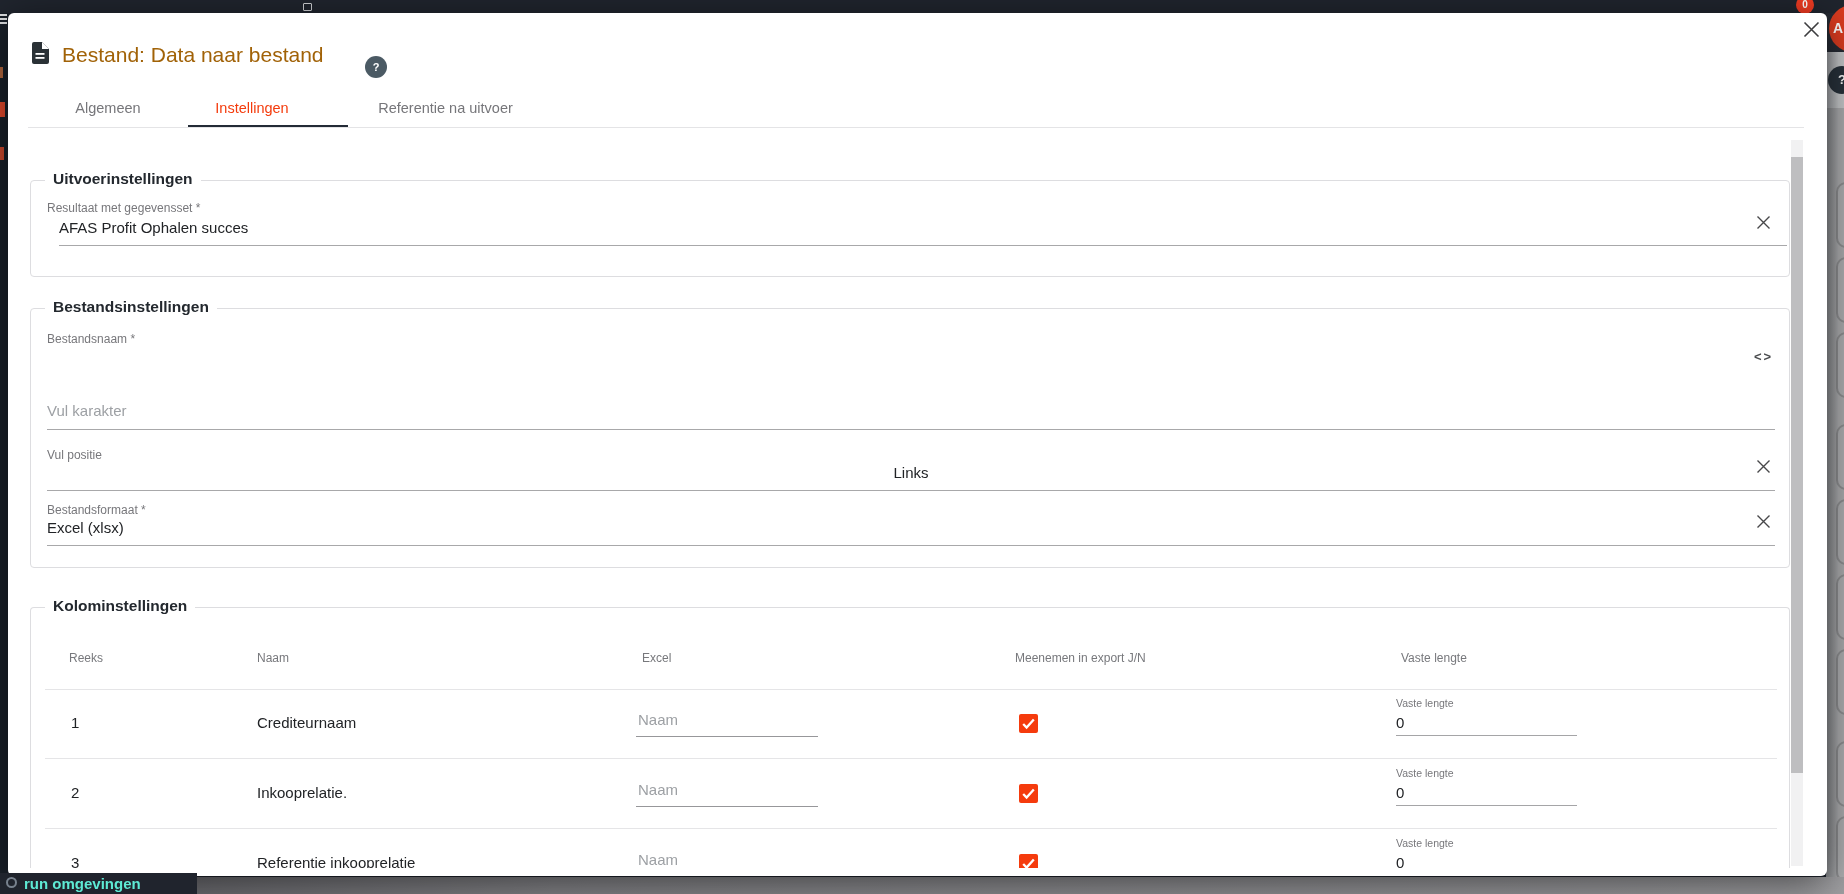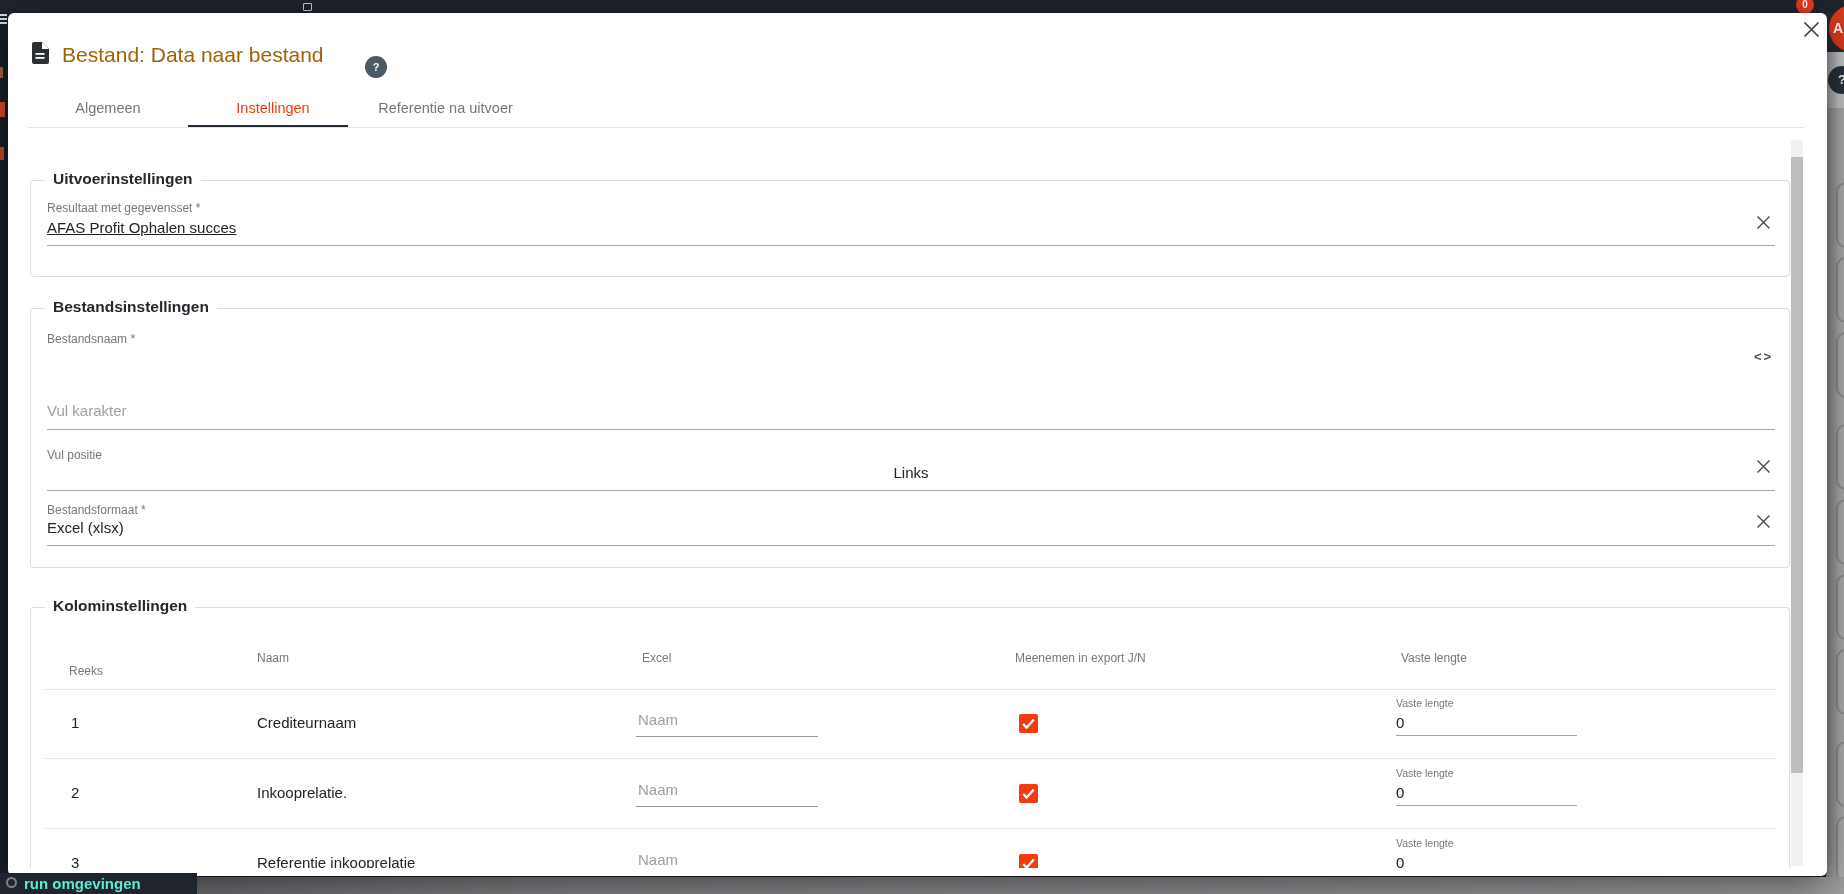--- a/index.html
+++ b/index.html
@@ -124,31 +124,31 @@
         <path d="M3 0 h8 l7 7 v13 a2 2 0 0 1 -2 2 h-13 a2 2 0 0 1 -2 -2 v-18 a2 2 0 0 1 2 -2 z" fill="#2a3136"></path>
         <path d="M11 0 l7 7 h-7 z" fill="#ffffff"></path>
         <rect x="4.5" y="11" width="9" height="1.8" fill="#ffffff"></rect>
         <rect x="4.5" y="15" width="9" height="1.8" fill="#ffffff"></rect>
       </svg>
     </div>
     <div class="dlg-title">Bestand: Data naar bestand</div>
     <div class="help-circle">?</div>
 
     <div class="tab" style="left:20px;width:160px">Algemeen</div>
-    <div class="tab active" style="left:185px;width:160px">Instellingen</div>
+    <div class="tab active" style="left:164px;width:160px">Instellingen</div>
     <div class="tab" style="left:340px;width:195px">Referentie na uitvoer</div>
     <div class="tab-underline"></div>
     <div class="tabs-divider"></div>
 
     <div class="content">
 
       <div class="group" style="left:22px;top:51px;height:97px">
         <div class="legend">Uitvoerinstellingen</div>
         <span class="f-label" style="left:16px;top:20px">Resultaat met gegevensset *</span>
-        <input class="f-input" style="left: 16px; top: 37px; width: 1728px; height: 28px; text-decoration: underline;" value="AFAS Profit Ophalen succes">
+        <input class="f-input" style="left: 28px; top: 37px; width: 1728px; height: 28px;" value="AFAS Profit Ophalen succes">
         <button class="icon-btn" style="left:1721px;top:32px">
           <svg width="15" height="15" viewBox="0 0 15 15">
               <path d="M1.5 1.5 L13.5 13.5 M13.5 1.5 L1.5 13.5" stroke="#48484a" stroke-width="1.4" fill="none"></path>
             </svg>
         </button>
       </div>
 
       <div class="group" style="left:22px;top:179px;height:260px">
         <div class="legend">Bestandsinstellingen</div>
 
@@ -170,21 +170,21 @@
         <button class="icon-btn" style="left:1721px;top:203px">
           <svg width="15" height="15" viewBox="0 0 15 15">
               <path d="M1.5 1.5 L13.5 13.5 M13.5 1.5 L1.5 13.5" stroke="#48484a" stroke-width="1.4" fill="none"></path>
             </svg>
         </button>
       </div>
 
       <div class="group" style="left:22px;top:478px;height:430px;border-bottom:none;border-radius:4px 4px 0 0">
         <div class="legend">Kolominstellingen</div>
 
-        <span class="col-head" style="left:38px;top:56px">Reeks</span>
+        <span class="col-head" style="left:38px;top:43px">Reeks</span>
         <span class="col-head" style="left:226px;top:43px">Naam</span>
         <span class="col-head" style="left:611px;top:43px">Excel</span>
         <span class="col-head" style="left:984px;top:43px">Meenemen in export J/N</span>
         <span class="col-head" style="left:1370px;top:43px">Vaste lengte</span>
         <div class="head-sep"></div>
 
         <div class="col-row" style="top:81px">
           <span class="cell-text" style="left:26px">1</span>
           <span class="cell-text" style="left:212px">Crediteurnaam</span>
           <input class="alias-input" placeholder="Naam" style="">

